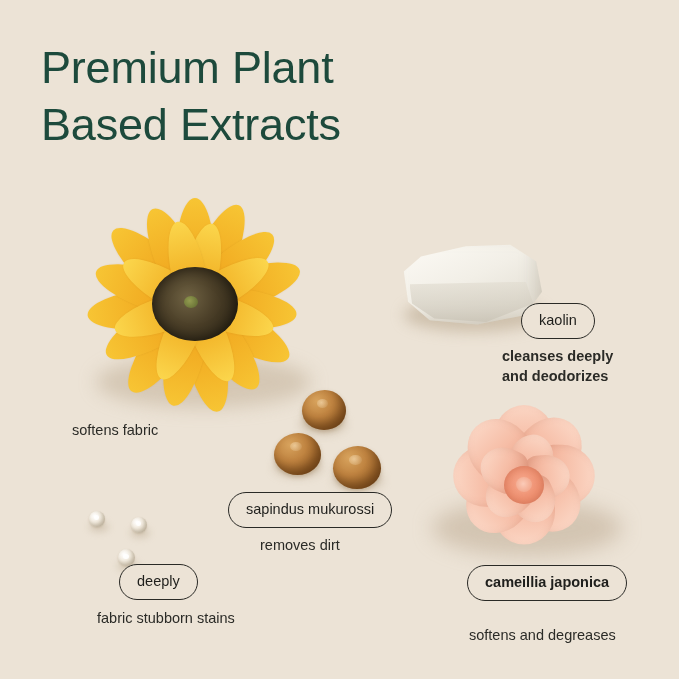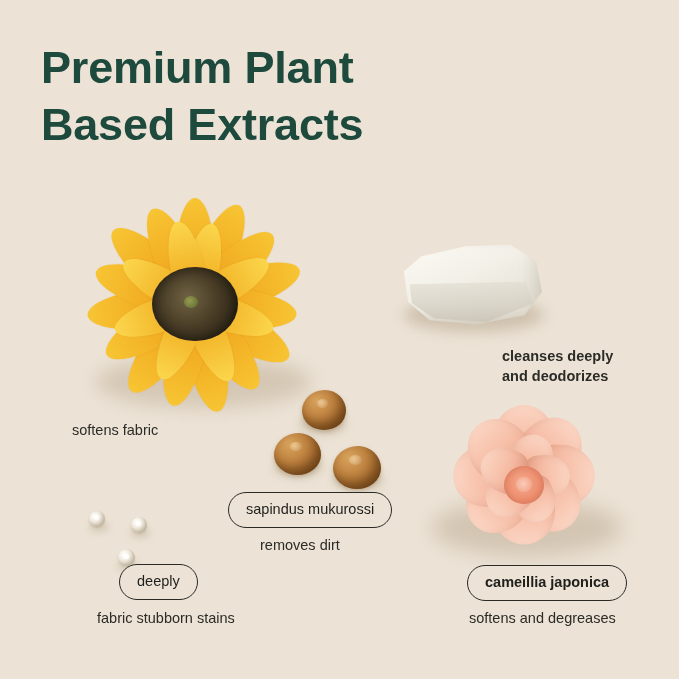--- a/index.html
+++ b/index.html
@@ -23,21 +23,21 @@
 
   
   #title {
     position: absolute;
     left: 41px;
     top: 40px;
     width: 560px;
     color: #1d4a3c;
     font-size: 45px;
     line-height: 1.26;
-    font-weight: 700;
+    font-weight: 400;
     letter-spacing: -0.2px;
     white-space: pre-line;
   }
 
   
   .pill {
     position: absolute;
     background: #ece3d6;
     border: 1.3px solid #2a2a26;
     border-radius: 22px;
@@ -292,20 +292,21 @@
     <div class="petal inner" style="transform:rotate(348deg) translateY(-42px);"></div>
     <div id="sf-center"></div>
   </div>
   <div class="caption" style="left:72px; top:420px;">softens fabric</div>
 
   <div id="kaolin-shadow"></div>
   <div id="kaolin">
     <div id="kaolin-body"></div>
     <div id="kaolin-face"></div>
   </div>
+  <div class="pill" style="left:521px; top:303px;">kaolin</div>
   <div class="caption" style="left:502px; top:346px;font-weight:bold;">cleanses deeply
 and deodorizes</div>
 
   <div class="berry-shadow" style="left:300px; top:414px; width:46px; height:20px;"></div>
   <div class="berry-shadow" style="left:274px; top:457px; width:48px; height:20px;"></div>
   <div class="berry-shadow" style="left:333px; top:470px; width:50px; height:20px;"></div>
   <div class="berry" style="left:302px; top:390px; width:44px; height:40px;">
       <div class="dimple"></div>
     </div>
   <div class="berry" style="left:274px; top:433px; width:47px; height:42px;">
@@ -337,15 +338,15 @@
     <div class="cpetal" style="width:62px;height:60px;margin-left:-31px;margin-top:-58px;transform:rotate(270deg) translateY(-24px);"></div>
     <div class="cpetal" style="width:60px;height:62px;margin-left:-30px;margin-top:-60px;transform:rotate(315deg) translateY(-20px);"></div>
     <div class="cpetal" style="width:44px;height:46px;margin-left:-22px;margin-top:-44px;transform:rotate(20deg) translateY(-10px);"></div>
     <div class="cpetal" style="width:44px;height:46px;margin-left:-22px;margin-top:-44px;transform:rotate(85deg) translateY(-10px);"></div>
     <div class="cpetal" style="width:44px;height:46px;margin-left:-22px;margin-top:-44px;transform:rotate(155deg) translateY(-10px);"></div>
     <div class="cpetal" style="width:44px;height:46px;margin-left:-22px;margin-top:-44px;transform:rotate(225deg) translateY(-10px);"></div>
     <div class="cpetal" style="width:44px;height:46px;margin-left:-22px;margin-top:-44px;transform:rotate(295deg) translateY(-10px);"></div>
     <div id="cam-core"></div>
   </div>
   <div class="pill" style="left:467px; top:565px;font-weight:bold;">cameillia japonica</div>
-  <div class="caption" style="left:469px; top:608px;">softens and degreases</div>
+  <div class="caption" style="left:469px; top:625px;">softens and degreases</div>
 
 </div>
 
 </body></html>

